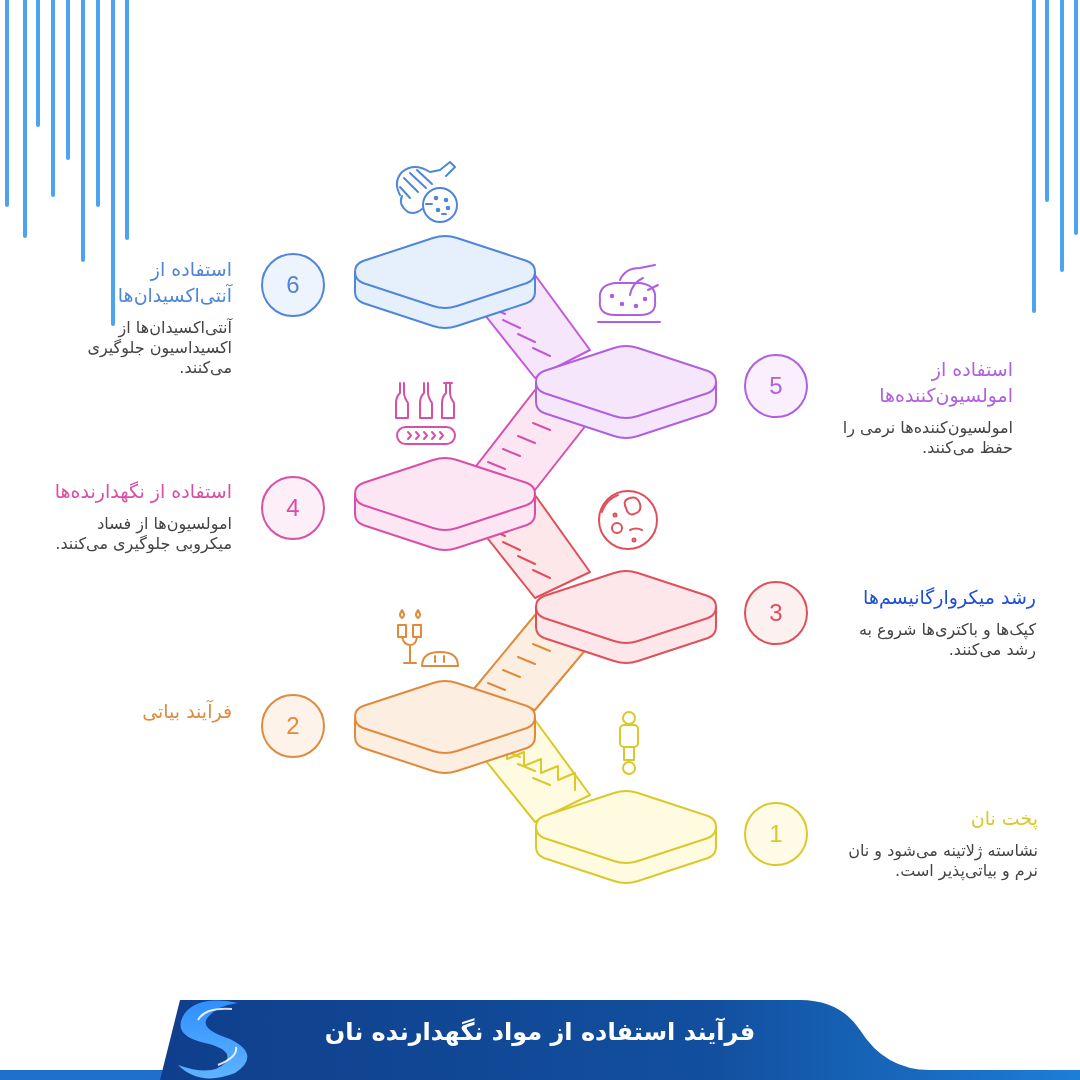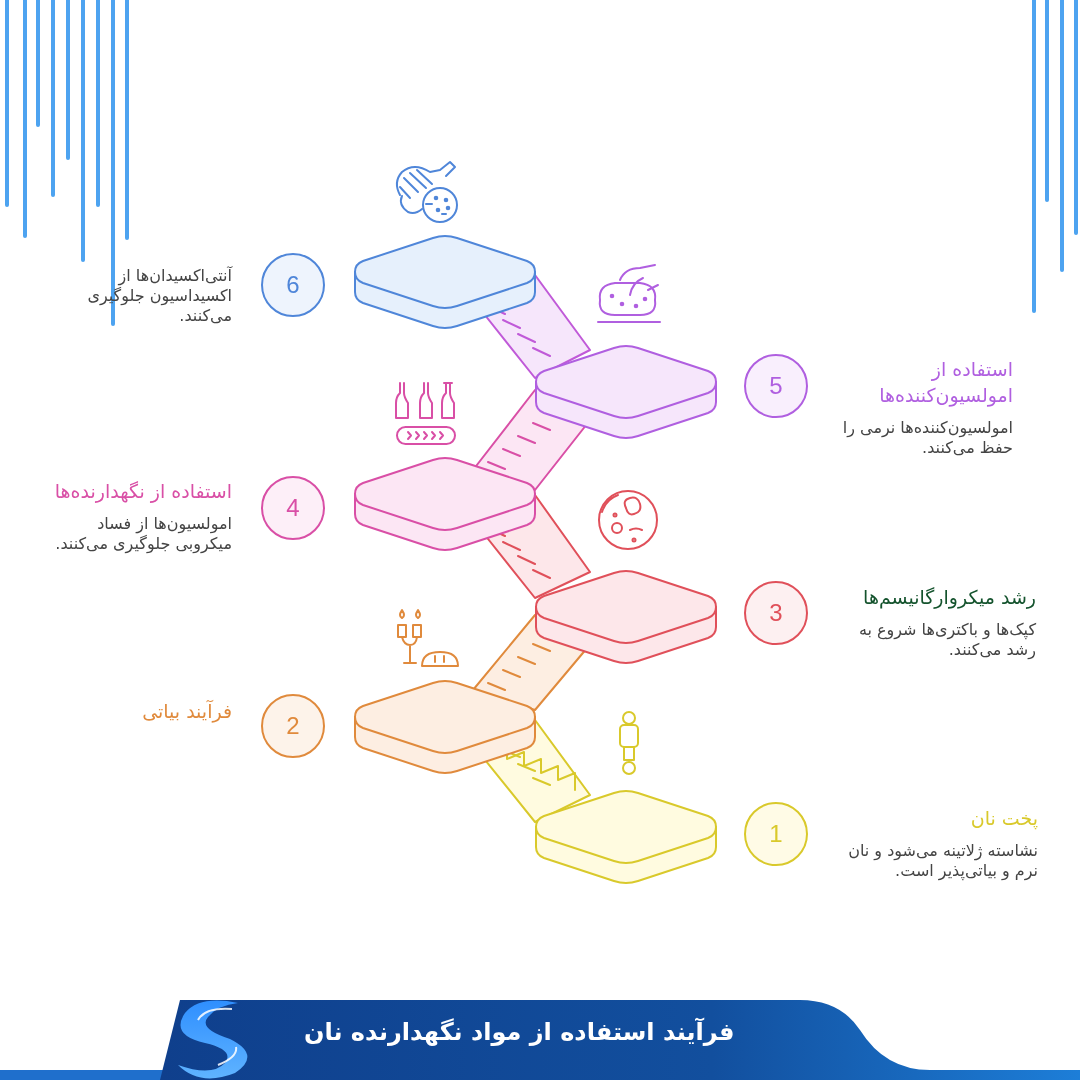--- a/index.html
+++ b/index.html
@@ -4,21 +4,21 @@
 <style>
   html, body { margin:0; padding:0; }
   body { width:1080px; height:1080px; background:#ffffff; position:relative; overflow:hidden; font-family:"DejaVu Sans", sans-serif; }
   .vline { position:absolute; top:0; width:4px; background:#4da3f0; border-radius:0 0 2px 2px; }
   .stage { position:absolute; left:0; top:0; width:1080px; height:1080px; }
   .step-num { position:absolute; width:64px; height:64px; border-radius:50%; border:2px solid; display:flex; align-items:center; justify-content:center; font-size:24px; font-family:"Liberation Sans", sans-serif; background:#fff; box-sizing:border-box; }
   .step-text { position:absolute; direction:rtl; text-align:right; }
   .step-title { font-size:19px; line-height:26px; font-family:"DejaVu Sans", sans-serif; }
   .step-desc { font-size:16px; line-height:20px; color:#444; margin-top:10px; font-family:"DejaVu Sans", sans-serif; }
   .banner { position:absolute; left:0; top:995px; width:1080px; height:85px; }
-  .banner-title { position:absolute; left:304px; top:1018px; width:500px; text-align:left; direction:rtl; color:#fff; font-weight:bold; font-size:24px; font-family:"DejaVu Sans", sans-serif; }
+  .banner-title { position:absolute; left:290px; top:1018px; width:500px; text-align:center; direction:rtl; color:#fff; font-weight:bold; font-size:24px; font-family:"DejaVu Sans", sans-serif; }
 </style>
 </head>
 <body>
 
 <div>
   <div class="vline" style="left:5px;height:207px;"></div>
   <div class="vline" style="left:23px;height:238px;"></div>
   <div class="vline" style="left:36px;height:127px;"></div>
   <div class="vline" style="left:51px;height:197px;"></div>
   <div class="vline" style="left:66px;height:160px;"></div>
@@ -123,20 +123,21 @@
     <circle cx="436" cy="198" r="1.3" fill="#4f86d9"></circle>
     <circle cx="446" cy="200" r="1.3" fill="#4f86d9"></circle>
     <circle cx="438" cy="210" r="1.3" fill="#4f86d9"></circle>
     <circle cx="448" cy="208" r="1.3" fill="#4f86d9"></circle>
   </g>
 </svg>
 
 <div>
   <div class="step-num" style="left:261px;top:253px;color:#4f86d9;border-color:#4f86d9;background:#eef4fd;">6</div>
   <div class="step-text" style="left:60px;top:256px;width:172px;">
+    <div class="step-title" style="color:#4f86d9;">استفاده از آنتی‌اکسیدان‌ها</div>
     <div class="step-desc">آنتی‌اکسیدان‌ها از اکسیداسیون جلوگیری می‌کنند.</div>
   </div>
 </div>
 
 <div>
   <div class="step-num" style="left:744px;top:354px;color:#b05fe0;border-color:#b05fe0;background:#f9effd;">5</div>
   <div class="step-text" style="left:838px;top:356px;width:175px;">
     <div class="step-title" style="color:#b05fe0;text-align:right;">استفاده از امولسیون‌کننده‌ها</div>
     <div class="step-desc">امولسیون‌کننده‌ها نرمی را حفظ می‌کنند.</div>
   </div>
@@ -146,21 +147,21 @@
   <div class="step-num" style="left:261px;top:476px;color:#d94fa6;border-color:#d94fa6;background:#fdeff8;">4</div>
   <div class="step-text" style="left:52px;top:478px;width:180px;">
     <div class="step-title" style="color:#d94fa6;">استفاده از نگهدارنده‌ها</div>
     <div class="step-desc">امولسیون‌ها از فساد میکروبی جلوگیری می‌کنند.</div>
   </div>
 </div>
 
 <div>
   <div class="step-num" style="left:744px;top:581px;color:#e0505a;border-color:#e0505a;background:#fdf0f1;">3</div>
   <div class="step-text" style="left:838px;top:584px;width:198px;">
-    <div class="step-title" style="color:#14532d;">رشد میکروارگانیسم‌ها</div>
+    <div class="step-title" style="color:#1d4ed8;">رشد میکروارگانیسم‌ها</div>
     <div class="step-desc">کپک‌ها و باکتری‌ها شروع به رشد می‌کنند.</div>
   </div>
 </div>
 
 <div>
   <div class="step-num" style="left:261px;top:694px;color:#e08a3c;border-color:#e08a3c;background:#fdf3ea;">2</div>
   <div class="step-text" style="left:36px;top:698px;width:196px;">
     <div class="step-title" style="color:#e08a3c;">فرآیند بیاتی</div>
   </div>
 </div>

